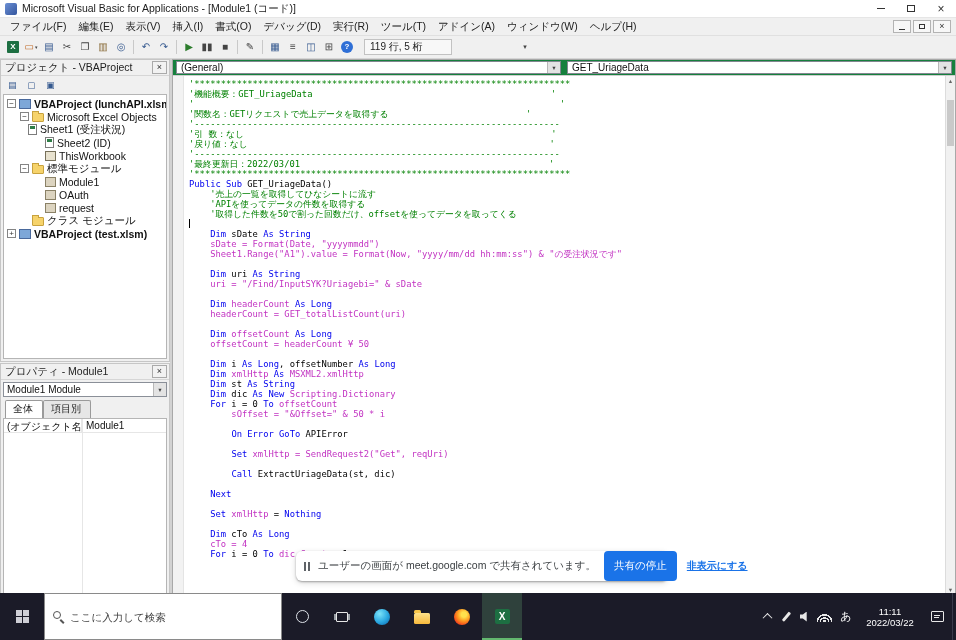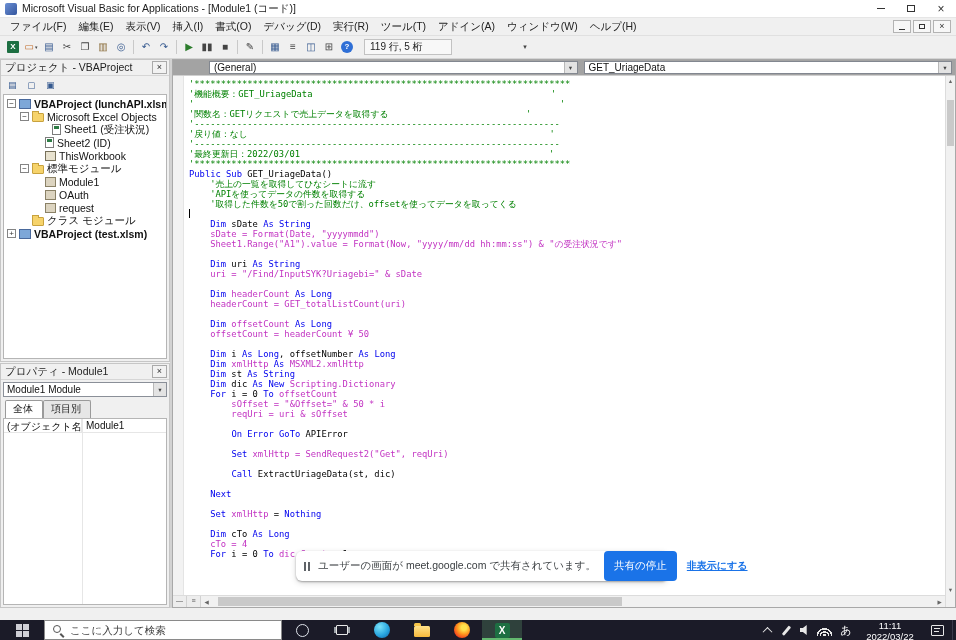--- a/index.html
+++ b/index.html
@@ -69,21 +69,21 @@
 .prop-tabs{display:flex;padding:3px 0 0 4px;}
 .ptab{font-size:10px;padding:1px 9px 2px 7px;border:1px solid #9a9a9a;border-bottom:none;background:#e6e6e6;color:#222;border-radius:2px 2px 0 0;}
 .ptab.active{background:#fff;}
 .pgrid{flex:1;margin:0 2px 2px 2px;border:1px solid #b5b5b5;background:linear-gradient(#e6e6e6,#e6e6e6) 78px 0/1px 100% no-repeat,#fff;}
 .prow{display:flex;height:14px;font-size:10px;border-bottom:1px solid #e6e6e6;color:#111;}
 .pname{width:78px;padding:1px 3px;border-right:1px solid #e6e6e6;white-space:nowrap;overflow:hidden;}
 .pval{flex:1;padding:1px 4px;white-space:nowrap;}
 
 
 .code-area{position:absolute;left:172px;top:0;right:0;bottom:0;background:#fff;border:1px solid #a8a8a8;}
-.code-header{height:16px;background:#a3a3a3;border-bottom:1px solid #cfcfcf;display:flex;padding-left:33px;}
+.code-header{height:16px;background:#15803d;border-bottom:1px solid #cfcfcf;display:flex;}
 .combo{flex:1;height:13px;margin:1px 3px;background:#fff;border:1px solid #828790;display:flex;align-items:center;font-size:10px;padding-left:4px;position:relative;color:#111;}
 .code-body{position:absolute;top:16px;left:0;right:10px;bottom:12px;overflow:hidden;display:flex;background:#fff;}
 .margin-bar{width:11px;background:#f2f2f2;border-right:1px solid #e4e4e4;flex:0 0 auto;}
 .code-lines{flex:1;padding:3px 0 0 5px;font-family:"DejaVu Sans Mono","Liberation Mono",monospace;font-size:8.8px;line-height:10px;color:#000;overflow:hidden;}
 .code-line{white-space:pre;height:10px;}
 .seg-c{color:#008000;}
 .seg-k{color:#0000ee;}
 .seg-m{color:#c233c2;}
 .seg-t{color:#000;}
 .caret{display:inline-block;width:1px;height:9px;background:#000;vertical-align:-1px;}
@@ -100,21 +100,21 @@
 
 
 .share-notification{position:absolute;left:296px;top:551px;width:372px;height:30px;background:#fff;border-radius:6px;box-shadow:0 1px 2px rgba(0,0,0,.3),0 2px 6px rgba(0,0,0,.15);display:flex;align-items:center;gap:8px;padding:0 8px;z-index:40;font-size:10.5px;color:#3c4043;}
 .share-icon{display:flex;gap:2px;flex:0 0 auto;}
 .share-icon i{width:2px;height:9px;background:#5f6368;display:block;}
 .share-text{white-space:nowrap;}
 .stop-btn{background:#1a73e8;color:#fff;border:none;border-radius:4px;font-size:10.5px;padding:8px 10px;font-family:inherit;white-space:nowrap;}
 .hide-btn{background:transparent;color:#1a73e8;border:none;font-size:10px;text-decoration:underline;font-family:inherit;padding:4px 2px;white-space:nowrap;font-weight:bold;}
 
 
-.taskbar{position:absolute;left:0;right:0;bottom:0;height:20px;background:#1b1b28;display:flex;align-items:stretch;color:#e8e8e8;z-index:50;}
+.taskbar{position:absolute;left:0;right:0;bottom:0;height:47px;background:#1b1b28;display:flex;align-items:stretch;color:#e8e8e8;z-index:50;}
 .start{width:44px;display:flex;align-items:center;justify-content:center;}
 .start-logo{position:relative;width:13px;height:13px;}
 .start-logo::before{content:"";position:absolute;left:0;top:0;width:6px;height:6px;background:#cfcfd6;box-shadow:7px 0 0 #cfcfd6,0 7px 0 #cfcfd6,7px 7px 0 #cfcfd6;}
 .searchbox{width:238px;background:#fff;display:flex;align-items:center;gap:6px;padding:0 8px;border:1px solid #8a8a8a;}
 .mag{position:relative;width:11px;height:11px;flex:0 0 auto;}
 .mag::before{content:"";position:absolute;left:0;top:0;width:6px;height:6px;border:1.4px solid #555;border-radius:50%;}
 .mag::after{content:"";position:absolute;left:8px;top:8px;width:4.5px;height:1.5px;background:#555;transform:rotate(45deg);transform-origin:0 0;}
 .search-input{border:none;outline:none;background:transparent;font-size:10.5px;color:#222;width:100%;font-family:inherit;}
 .search-input::placeholder{color:#3c3c3c;}
 .apps{display:flex;}
@@ -130,21 +130,21 @@
 .ic.excel-icon{width:15px;height:15px;background:#1d6f42;border-radius:2px;display:flex;align-items:center;justify-content:center;}
 .ic.excel-icon::after{content:"X";color:#fff;font-size:10px;font-weight:bold;}
 .tray-spacer{flex:1;}
 .tray{display:flex;}
 .tray-btn{width:19px;display:flex;align-items:center;justify-content:center;}
 .ic.tray-chevron-icon{width:7px;height:7px;border-left:1.5px solid #e8e8e8;border-top:1.5px solid #e8e8e8;transform:rotate(45deg) translate(1px,1px);}
 .ic.tray-pen-icon{width:2.5px;height:11px;background:#e8e8e8;border-radius:1px;transform:rotate(40deg);}
 .ic.tray-speaker-icon{width:12px;height:10px;background:#e8e8e8;clip-path:polygon(0 30%,28% 30%,60% 0,60% 100%,28% 70%,0 70%);}
 .ic.tray-network-icon{width:15px;height:11px;background:radial-gradient(circle at 50% 100%,#e8e8e8 0 1.8px,transparent 1.9px),radial-gradient(circle at 50% 100%,transparent 3.4px,#e8e8e8 3.5px 4.8px,transparent 4.9px),radial-gradient(circle at 50% 100%,transparent 6.4px,#e8e8e8 6.5px 7.9px,transparent 8px);}
 .ime{width:24px;display:flex;align-items:center;justify-content:center;font-size:11px;color:#fff;}
-.clock{width:64px;display:flex;flex-direction:column;align-items:center;justify-content:space-between;font-size:9.5px;line-height:11px;color:#fff;}
+.clock{width:64px;display:flex;flex-direction:column;align-items:center;justify-content:center;font-size:9.5px;line-height:11px;color:#fff;}
 .action-center{width:30px;display:flex;align-items:center;justify-content:center;}
 .ac-icon{width:13px;height:11px;border:1.3px solid #e8e8e8;border-radius:1px;background:linear-gradient(#e8e8e8,#e8e8e8) 2px 2.5px/6px 1px no-repeat,linear-gradient(#e8e8e8,#e8e8e8) 2px 5px/5px 1px no-repeat;}
 .show-desktop{width:4px;border-left:1px solid #3a3a4a;}
 </style>
 </head>
 <body>
 
 <div class="screen">
 
   <div class="titlebar">
@@ -270,21 +270,21 @@
             <div class="tree-row" style="padding-left: 3px;">
               <span class="expander">−</span>
               <span class="node-icon icon-project"></span>
               <span class="tree-label bold">VBAProject (lunchAPI.xlsm)</span>
             </div>
             <div class="tree-row" style="padding-left: 16px;">
               <span class="expander">−</span>
               <span class="node-icon icon-folder"></span>
               <span class="tree-label">Microsoft Excel Objects</span>
             </div>
-            <div class="tree-row" style="padding-left: 36px;">
+            <div class="tree-row" style="padding-left: 12px;">
               <span class="expander-space"></span>
               <span class="node-icon icon-sheet"></span>
               <span class="tree-label">Sheet1 (受注状況)</span>
             </div>
             <div class="tree-row" style="padding-left: 29px;">
               <span class="expander-space"></span>
               <span class="node-icon icon-sheet"></span>
               <span class="tree-label">Sheet2 (ID)</span>
             </div>
             <div class="tree-row" style="padding-left: 29px;">
@@ -360,20 +360,21 @@
         </div>
       </div>
       <div class="code-body">
         <div class="margin-bar"></div>
         <div class="code-lines">
             <div class="code-line"><span class="seg-c">'***********************************************************************</span></div>
             <div class="code-line"><span class="seg-c">'機能概要：GET_UriageData                                             '</span></div>
             <div class="code-line"><span class="seg-c">'                                                                     '</span></div>
             <div class="code-line"><span class="seg-c">'関数名：GETリクエストで売上データを取得する                          '</span></div>
             <div class="code-line"><span class="seg-c">'---------------------------------------------------------------------</span></div>
+            <div class="code-line"><span class="seg-c">'引 数：なし                                                          '</span></div>
             <div class="code-line"><span class="seg-c">'戻り値：なし                                                         '</span></div>
             <div class="code-line"><span class="seg-c">'---------------------------------------------------------------------</span></div>
             <div class="code-line"><span class="seg-c">'最終更新日：2022/03/01                                               '</span></div>
             <div class="code-line"><span class="seg-c">'***********************************************************************</span></div>
             <div class="code-line"><span class="seg-k">Public Sub </span><span class="seg-t">GET_UriageData()</span></div>
             <div class="code-line"><span class="seg-c">    '売上の一覧を取得してひなシートに流す</span></div>
             <div class="code-line"><span class="seg-c">    'APIを使ってデータの件数を取得する</span></div>
             <div class="code-line"><span class="seg-c">    '取得した件数を50で割った回数だけ、offsetを使ってデータを取ってくる</span></div>
             <div class="code-line"><span class="caret"></span>&nbsp;</div>
             <div class="code-line"><span class="seg-t">    </span><span class="seg-k">Dim</span><span class="seg-t"> sDate </span><span class="seg-k">As String</span></div>
@@ -388,21 +389,20 @@
             <div class="code-line">&nbsp;</div>
             <div class="code-line"><span class="seg-t">    </span><span class="seg-k">Dim</span><span class="seg-m"> offsetCount </span><span class="seg-k">As Long</span></div>
             <div class="code-line"><span class="seg-m">    offsetCount = headerCount ¥ 50</span></div>
             <div class="code-line">&nbsp;</div>
             <div class="code-line"><span class="seg-t">    </span><span class="seg-k">Dim</span><span class="seg-t"> i </span><span class="seg-k">As Long</span><span class="seg-t">, offsetNumber </span><span class="seg-k">As Long</span></div>
             <div class="code-line"><span class="seg-t">    </span><span class="seg-k">Dim</span><span class="seg-m"> xmlHttp </span><span class="seg-k">As</span><span class="seg-m"> MSXML2.xmlHttp</span></div>
             <div class="code-line"><span class="seg-t">    </span><span class="seg-k">Dim</span><span class="seg-t"> st </span><span class="seg-k">As String</span></div>
             <div class="code-line"><span class="seg-t">    </span><span class="seg-k">Dim</span><span class="seg-t"> dic </span><span class="seg-k">As New</span><span class="seg-m"> Scripting.Dictionary</span></div>
             <div class="code-line"><span class="seg-t">    </span><span class="seg-k">For</span><span class="seg-t"> i = 0 </span><span class="seg-k">To</span><span class="seg-m"> offsetCount</span></div>
             <div class="code-line"><span class="seg-m">        sOffset = "&amp;Offset=" &amp; 50 * i</span></div>
-            <div class="code-line"><span class="seg-m">        reqUri = uri &amp; sOffset</span></div>
             <div class="code-line">&nbsp;</div>
             <div class="code-line"><span class="seg-t">        </span><span class="seg-k">On Error GoTo</span><span class="seg-t"> APIError</span></div>
             <div class="code-line">&nbsp;</div>
             <div class="code-line"><span class="seg-t">        </span><span class="seg-k">Set</span><span class="seg-m"> xmlHttp = SendRequest2("Get", reqUri)</span></div>
             <div class="code-line">&nbsp;</div>
             <div class="code-line"><span class="seg-t">        </span><span class="seg-k">Call</span><span class="seg-t"> ExtractUriageData(st, dic)</span></div>
             <div class="code-line">&nbsp;</div>
             <div class="code-line"><span class="seg-t">    </span><span class="seg-k">Next</span></div>
             <div class="code-line">&nbsp;</div>
             <div class="code-line"><span class="seg-t">    </span><span class="seg-k">Set</span><span class="seg-m"> xmlHttp </span><span class="seg-t">= </span><span class="seg-k">Nothing</span></div>

